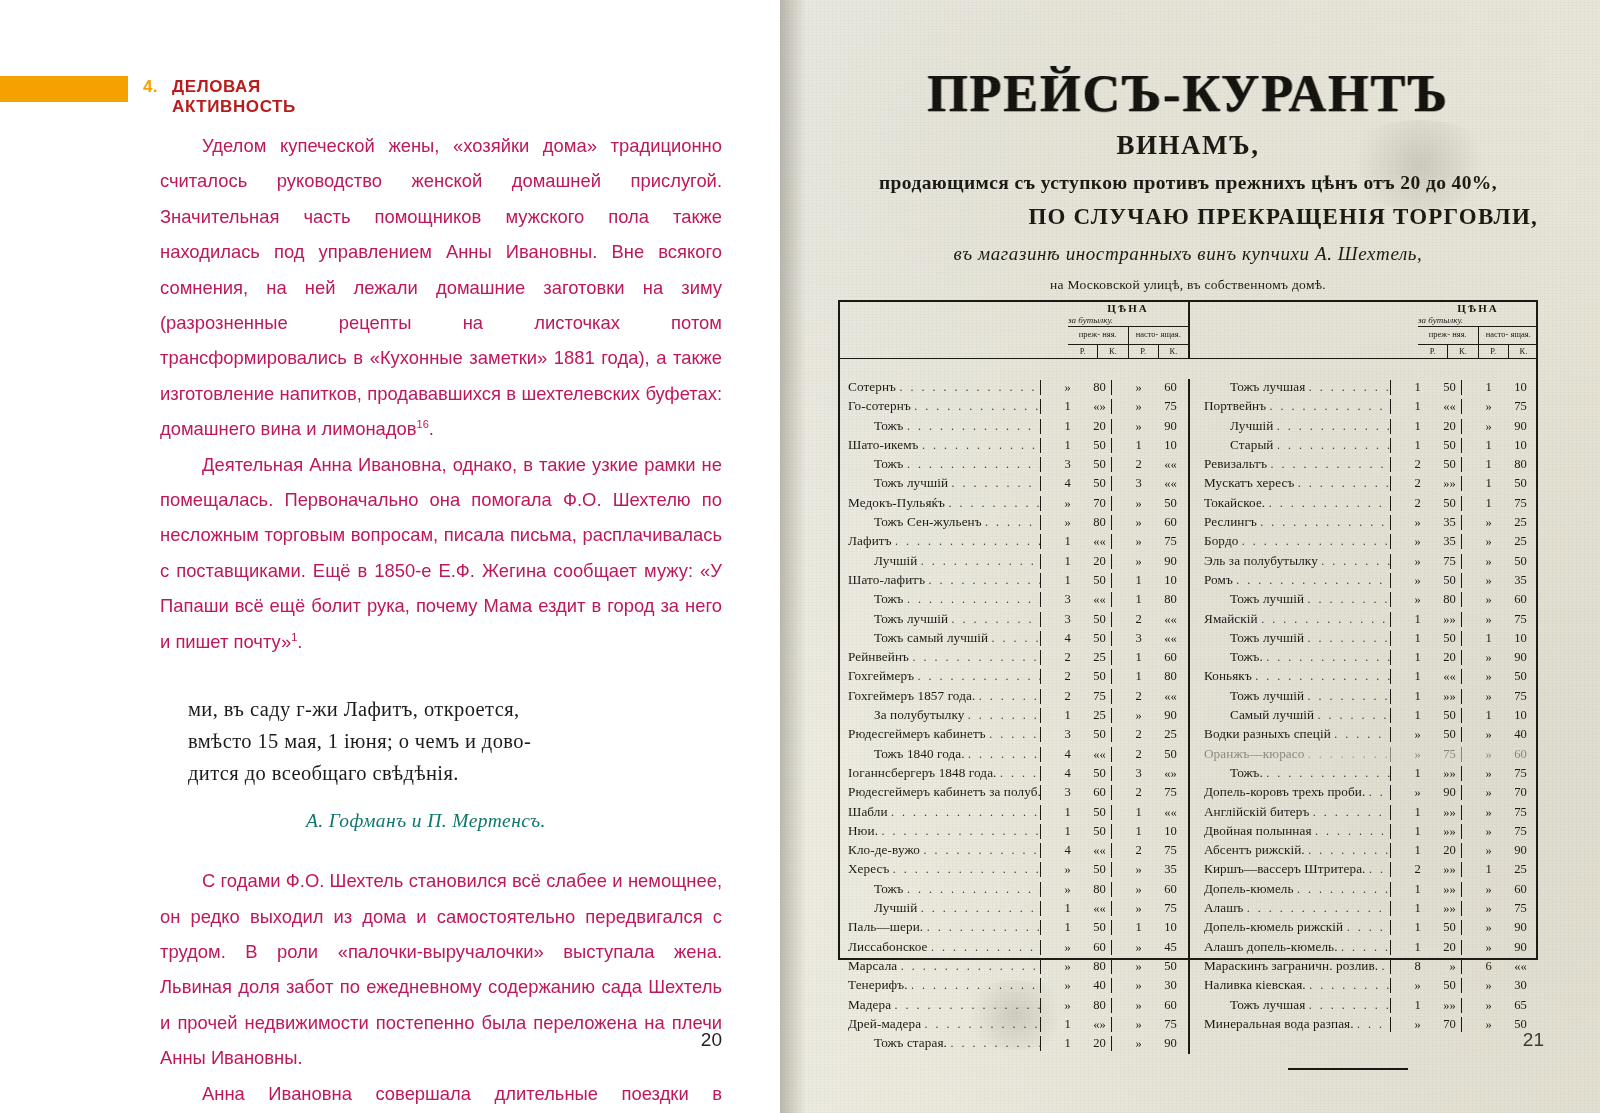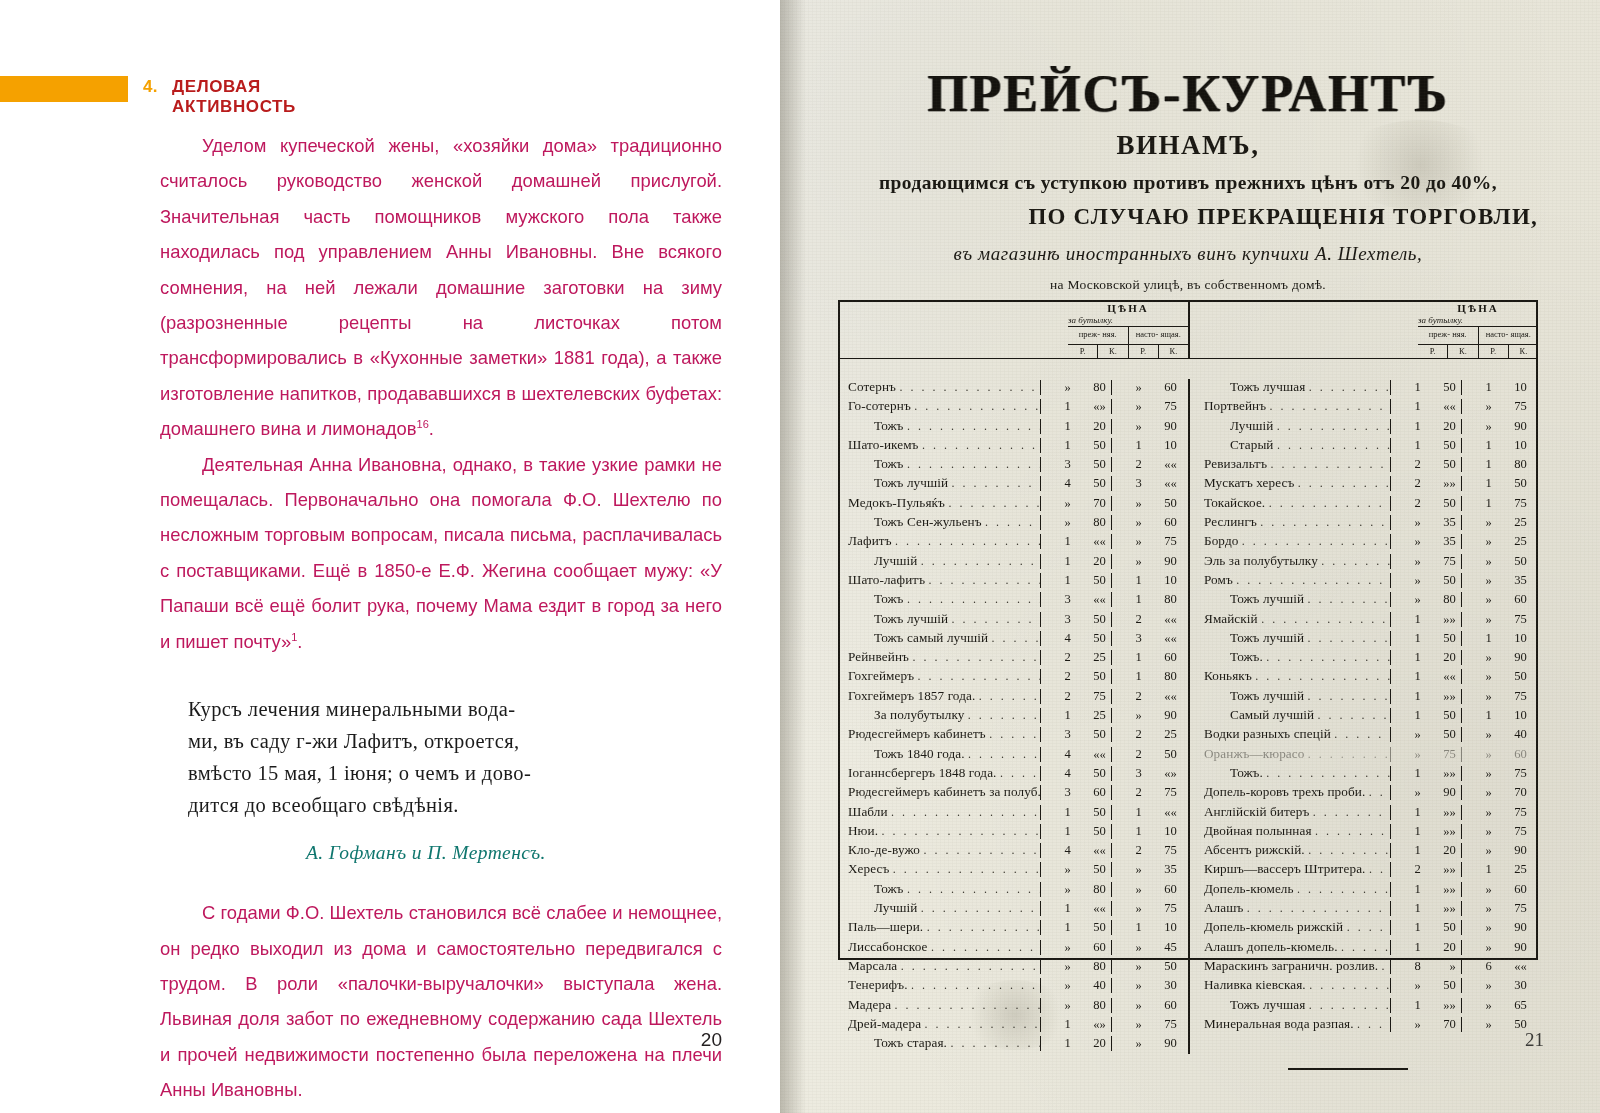--- a/index.html
+++ b/index.html
@@ -103,21 +103,20 @@
     right: 58px;
     font-size: 19px;
     color: #231f20;
   }
   .folio-right {
     position: absolute;
     bottom: 62px;
     right: 56px;
     font-size: 19px;
     color: #3a3a37;
-    font-family: Liberation Serif, serif;
   }
   
   .page-right {
     position: relative;
     width: 820px;
     height: 1113px;
     background:
       radial-gradient(circle at 20% 12%, rgba(0,0,0,.035), rgba(0,0,0,0) 55%),
       radial-gradient(circle at 80% 70%, rgba(0,0,0,.04), rgba(0,0,0,0) 60%),
       linear-gradient(100deg, #efeee6 0%, #eceade 30%, #e9e7db 60%, #e6e3d6 100%);
@@ -361,21 +360,20 @@
       <div class="chapter-bar"></div>
       <div class="chapter-num">4.</div>
       <div class="chapter-title">ДЕЛОВАЯ АКТИВНОСТЬ</div>
     </div>
 
     <div class="body-col">
       <p class="para"><span>Уделом купеческой жены, «хозяйки дома» традиционно считалось руководство женской домашней прислугой. Значительная часть помощников мужского пола также находилась под управлением Анны Ивановны. Вне всякого сомнения, на ней лежали домашние заготовки на зиму (разрозненные рецепты на листочках потом трансформировались в «Кухонные заметки» 1881 года), а также изготовление напитков, продававшихся в шехтелевских буфетах: домашнего вина и лимонадов</span><span class="sup">16</span>.</p>
       <p class="para"><span>Деятельная Анна Ивановна, однако, в такие узкие рамки не помещалась. Первоначально она помогала Ф.О. Шехтелю по несложным торговым вопросам, писала письма, расплачивалась с поставщиками. Ещё в 1850-е Е.Ф. Жегина сообщает мужу: «У Папаши всё ещё болит рука, почему Мама ездит в город за него и пишет почту»</span><span class="sup">1</span>.</p>
 
       <div class="quote-block">
-        <div class="q-line">Курсъ лечения минеральными вода-</div>
         <div class="q-line">ми, въ саду г-жи Лафитъ, откроется,</div>
         <div class="q-line">вмѣсто 15 мая, 1 іюня; о чемъ и дово-</div>
         <div class="q-line">дится до всеобщаго свѣдѣнія.</div>
         <div class="quote-sign">А. Гофманъ и П. Мертенсъ.</div>
       </div>
 
       <p class="para">С годами Ф.О. Шехтель становился всё слабее и немощнее, он редко выходил из дома и самостоятельно передвигался с трудом. В роли «палочки-выручалочки» выступала жена. Львиная доля забот по ежедневному содержанию сада Шехтель и прочей недвижимости постепенно была переложена на плечи Анны Ивановны.</p>
       <p class="para">Анна Ивановна совершала длительные поездки в Петербург, Москву и Пензу. До открытия в 1871 году железнодорожного</p>
     </div>
 

